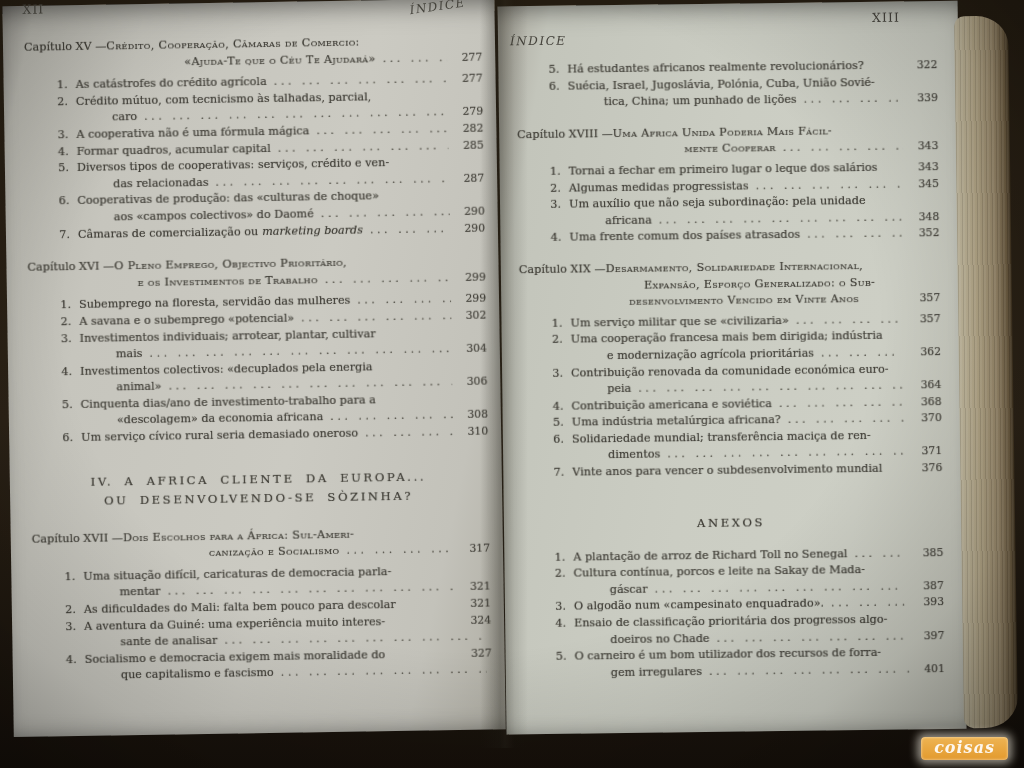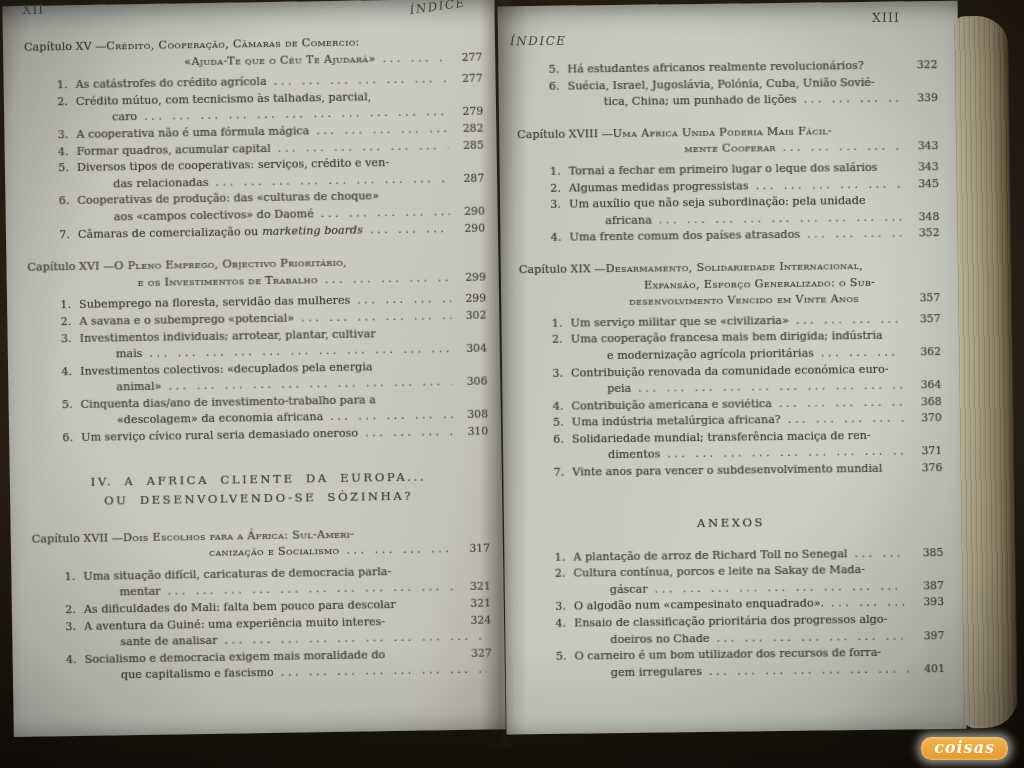--- a/index.html
+++ b/index.html
@@ -40,21 +40,21 @@
   .ch1{padding-left:3px;}
   .lead{flex:1 1 auto;overflow:hidden;white-space:nowrap;letter-spacing:3.5px;
         color:#55534a;margin:0 5px 0 7px;min-width:6px;}
   .pg{flex:0 0 30px;min-width:30px;text-align:right;font-size:10.8px;color:#45433c;}
   .hd{text-align:center;letter-spacing:2.6px;word-spacing:5px;font-size:11.6px;line-height:19px;
       color:#3e3c35;text-shadow:0 0 .7px rgba(62,60,53,.55);}
   .sp{width:100%;}
   .watermark{position:absolute;right:16px;bottom:8px;z-index:10;
     background:linear-gradient(180deg,#eeb453,#e39a2e);color:#fdf7ee;
     font-size:16px;font-weight:bold;font-style:italic;letter-spacing:1px;
-    padding:1px 13px 3px 13px;border-radius:10px;
+    padding:1px 13px 3px 13px;border-radius:4px;
     box-shadow:0 0 9px 4px rgba(255,250,235,.55),inset 0 0 3px rgba(255,255,255,.6);}
 </style>
 </head>
 <body>
 
 <div class="book">
 
   <div class="page page-left">
     <div class="folio" style="left:20px;top:-4px;">XII</div>
     <div class="running" style="right:28px;top:0px;transform:rotate(-7deg);">ÍNDICE</div>

